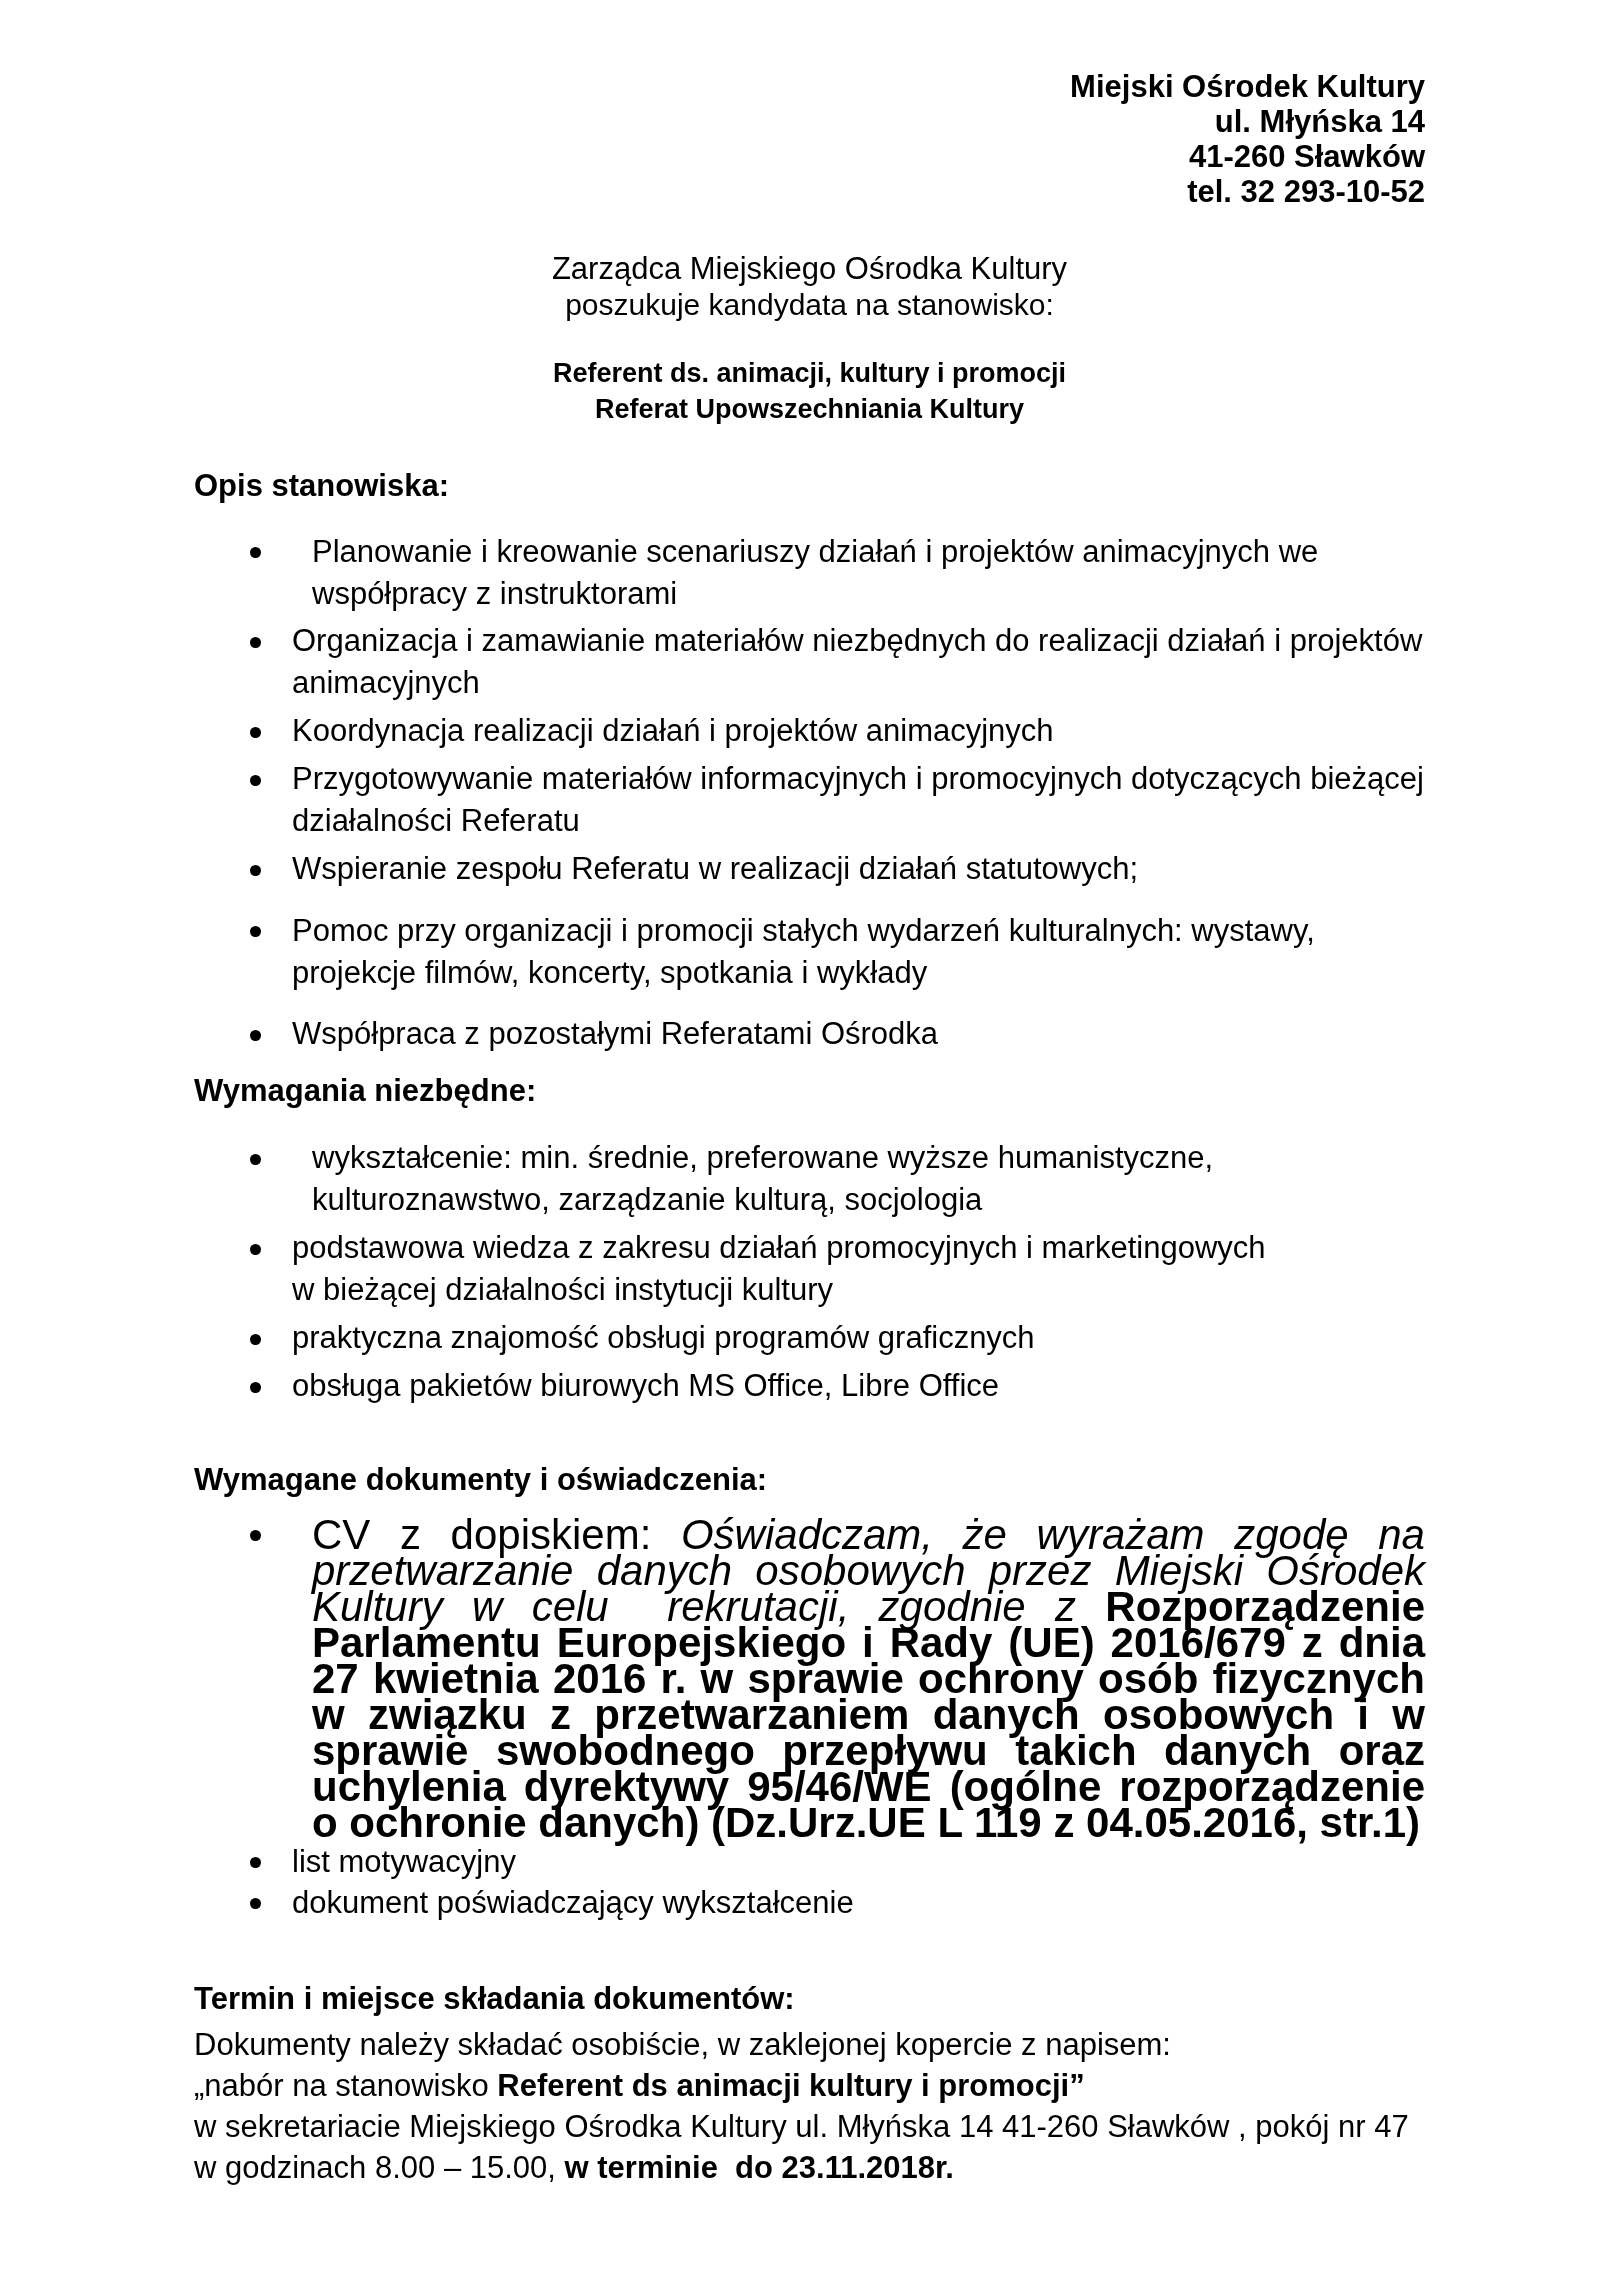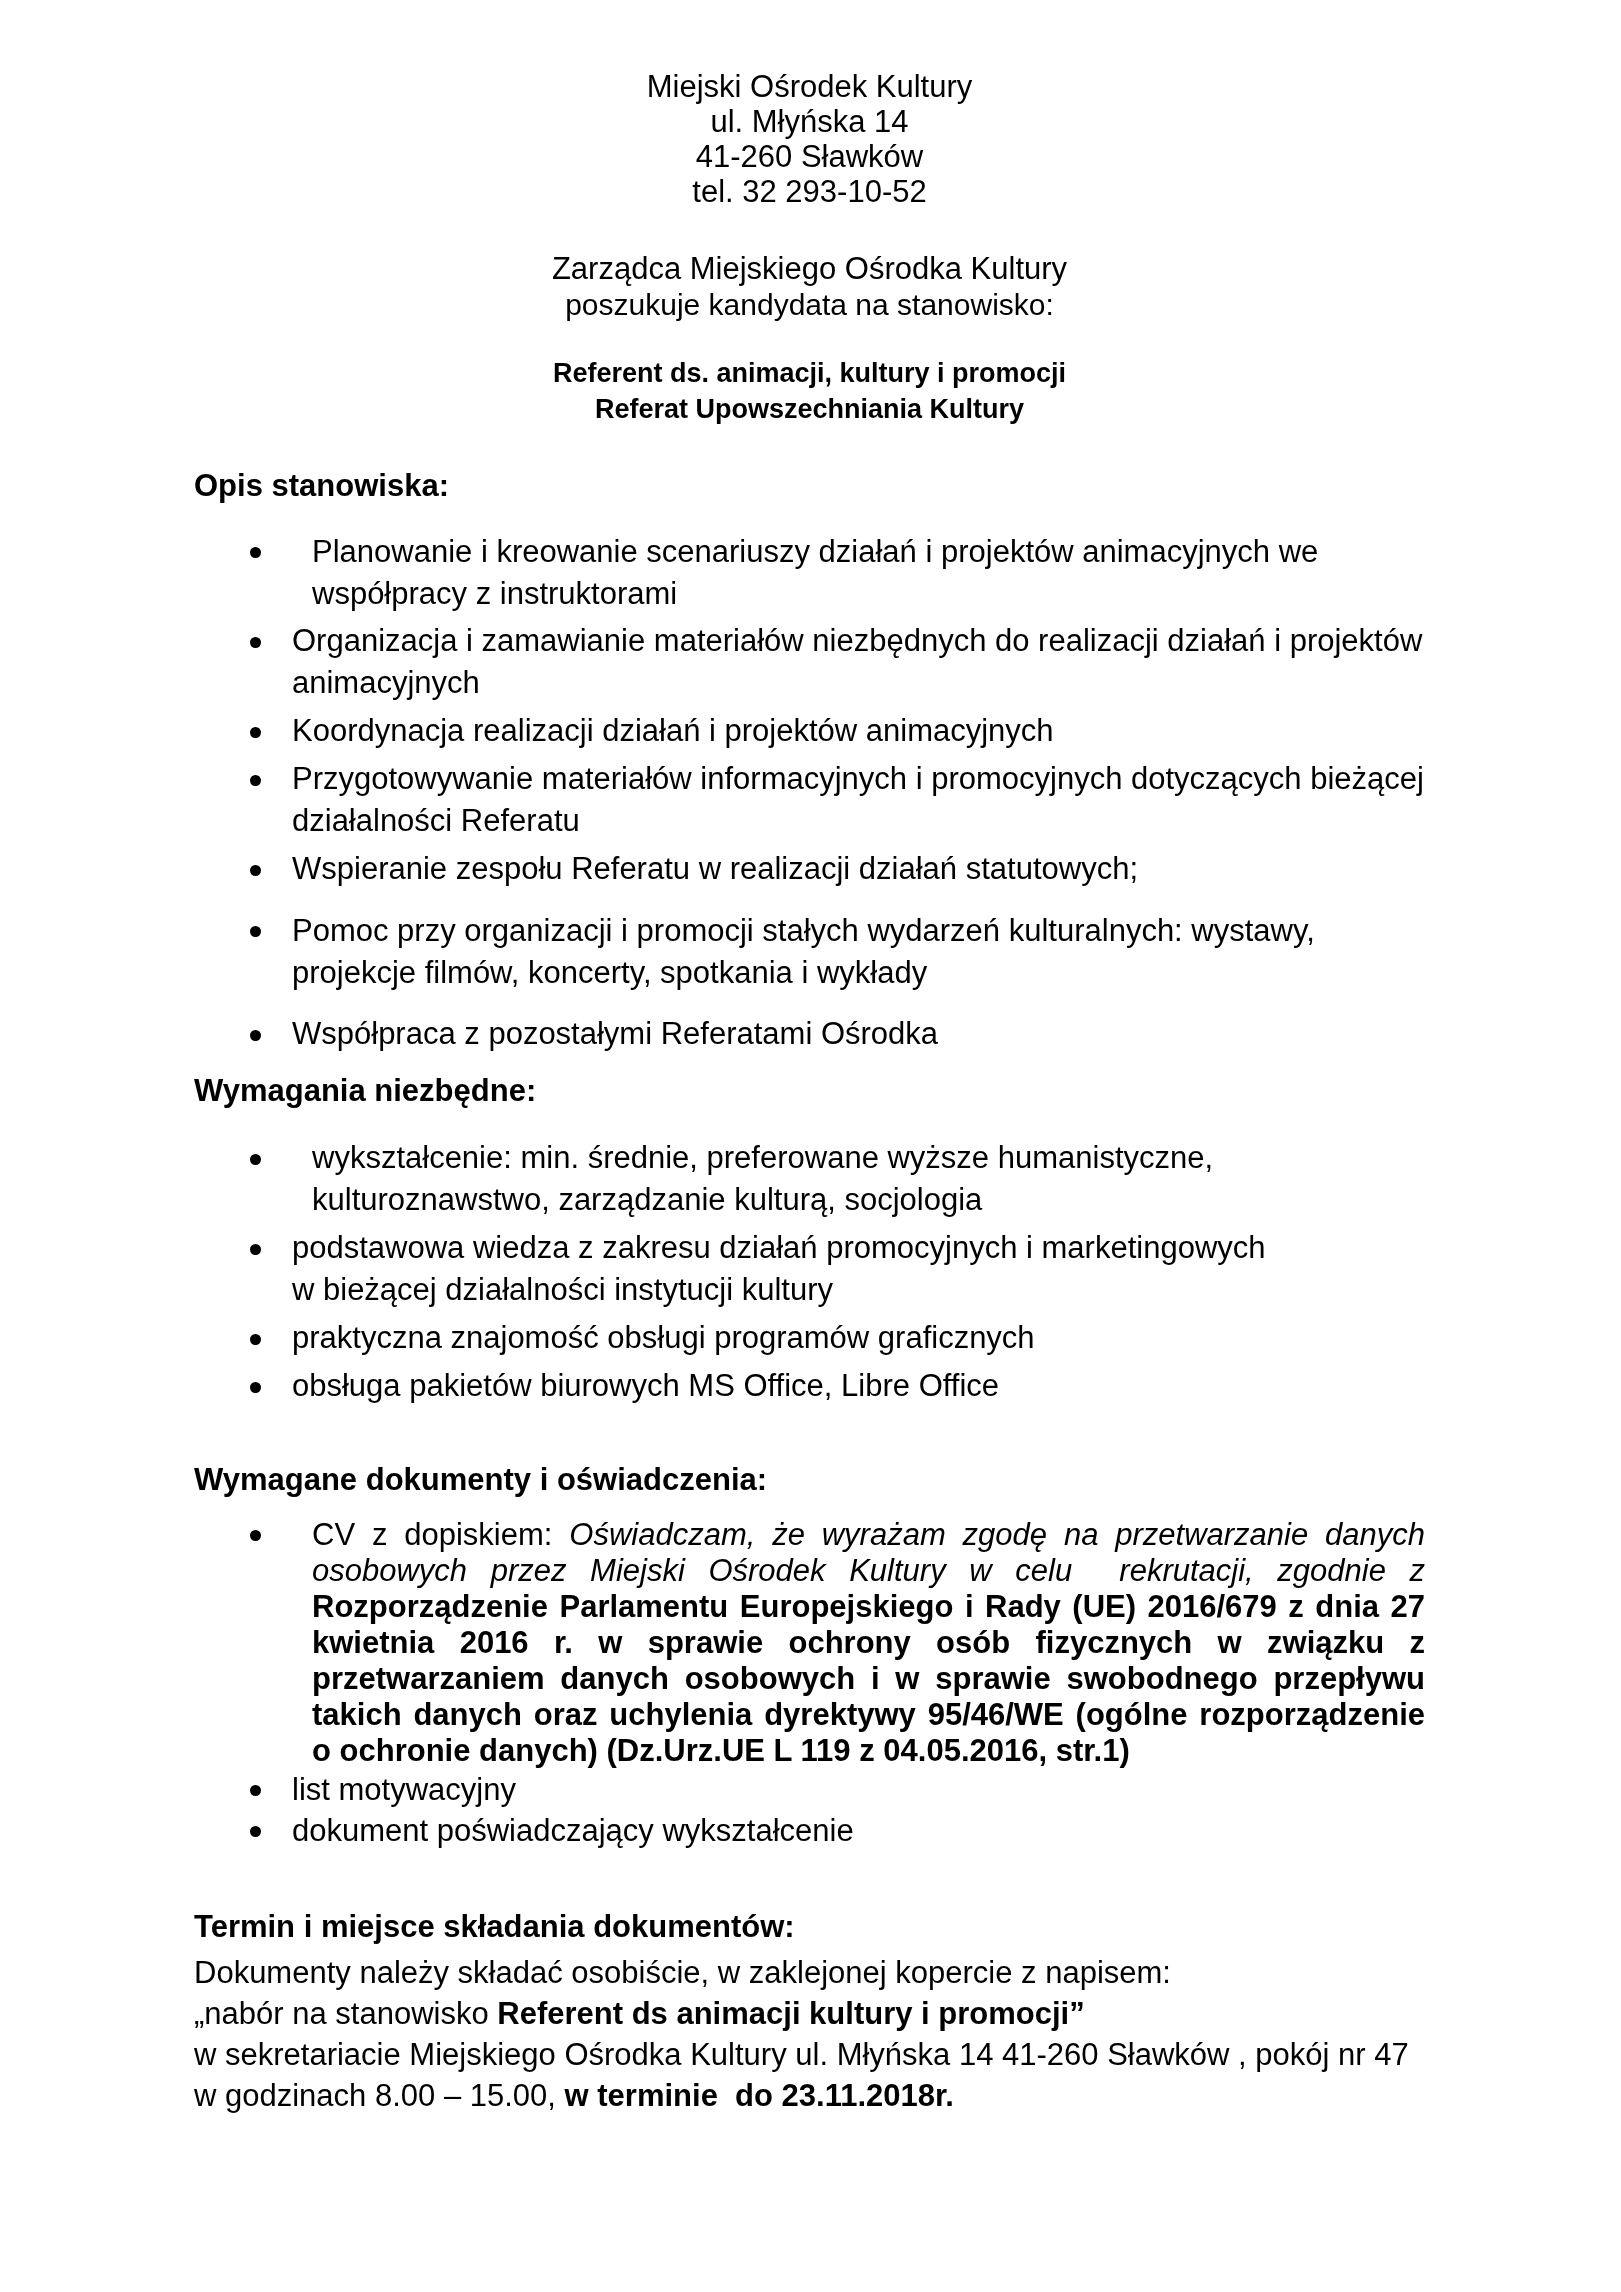--- a/index.html
+++ b/index.html
@@ -5,21 +5,21 @@
   html,body{margin:0;padding:0;background:#ffffff;}
   body{
     width:1621px;height:2293px;
     font-family:"Liberation Sans","DejaVu Sans",sans-serif;
     color:#000;
     -webkit-font-smoothing:antialiased;
   }
   .page{box-sizing:border-box;width:1621px;height:2293px;padding:69px 196px 0 194px;overflow:hidden;}
 
   
-  .org-header{text-align:center;font-weight:normal;font-size:31px;line-height:35px;}
+  .org-header{text-align:right;font-weight:bold;font-size:31px;line-height:35px;}
   .intro{text-align:center;margin-top:41px;}
   .intro-line1{font-size:31px;line-height:37px;}
   .intro-line2{font-size:30px;line-height:35px;}
   .position{text-align:center;font-weight:bold;font-size:27px;line-height:36px;margin-top:33px;}
 
   
   .sec{font-size:31px;font-weight:bold;line-height:43px;margin:0;}
   .sec-opis{margin-top:37px;}
   .sec-wym{margin-top:13.7px;}
   .sec-dok{margin-top:51px;}
@@ -31,21 +31,21 @@
   .list-docs{margin-top:15.7px;}
   .li{display:flex;margin-top:5.9px;}
   .li.first{margin-top:0;gap:20px;}
   .li.gap{margin-top:19.6px;}
   .li.tight{margin-top:0;}
   .gut{flex:0 0 98px;}
   .dot{display:block;width:10.8px;height:10.8px;border-radius:50%;background:#000;margin-left:56px;margin-top:16.7px;}
   .dot-cv{margin-top:13.7px;}
   .li-text{flex:1;font-size:31px;line-height:42px;white-space:pre-line;}
   .li-text.doc-item{line-height:41px;white-space:normal;}
-  .cv-text{flex:1;font-size:31px;line-height:36px;text-align:justify;white-space:normal;}
+  .cv-text{flex:1;font-size:42px;line-height:36px;text-align:justify;white-space:normal;}
   .it{font-style:italic;}
   .bd{font-weight:bold;}
 
   
   .termin-par{margin-top:3.9px;}
   .t-line{font-size:31px;line-height:41px;}
 </style>
 </head>
 <body>
 

